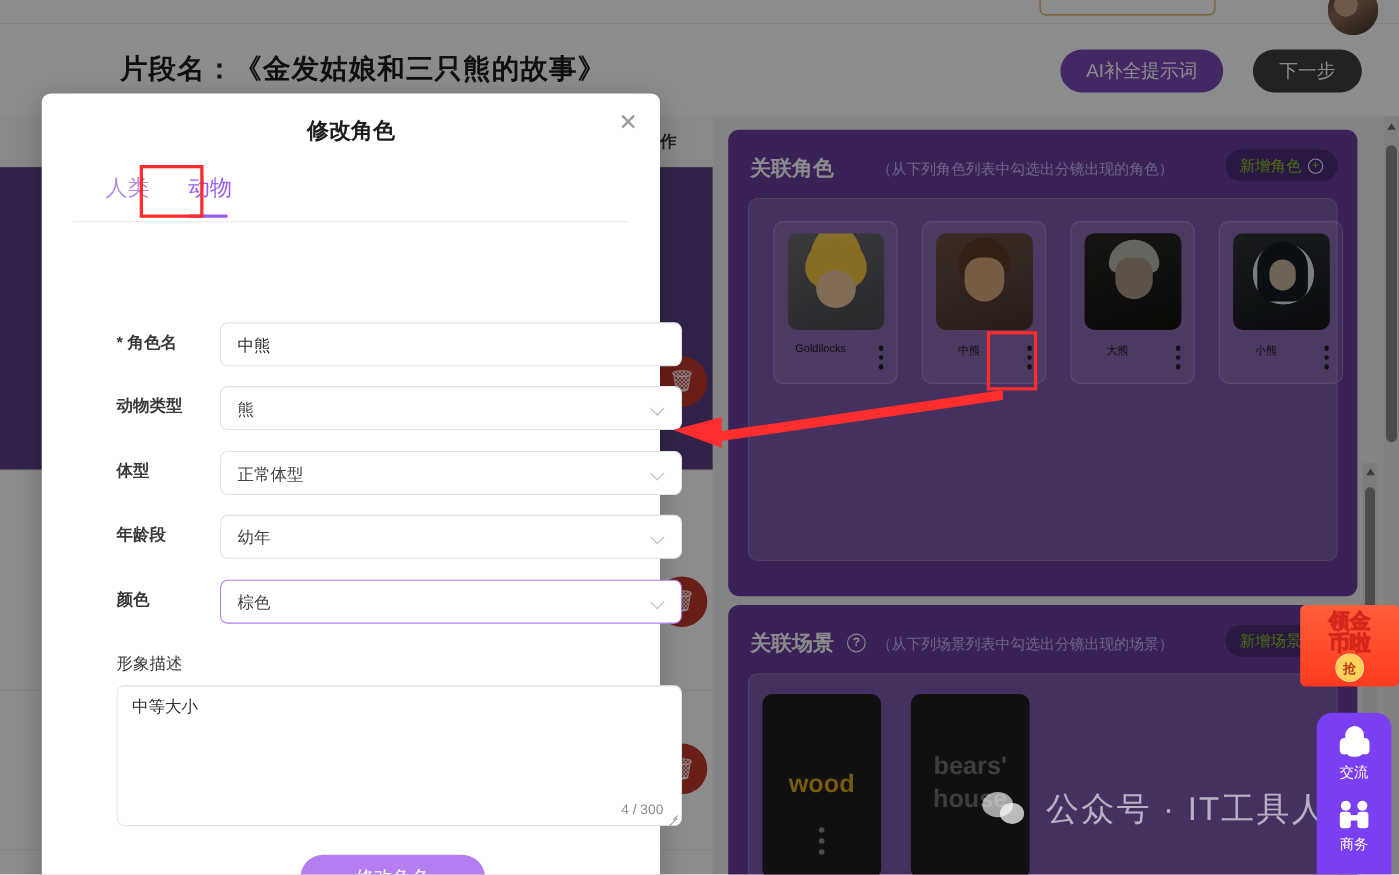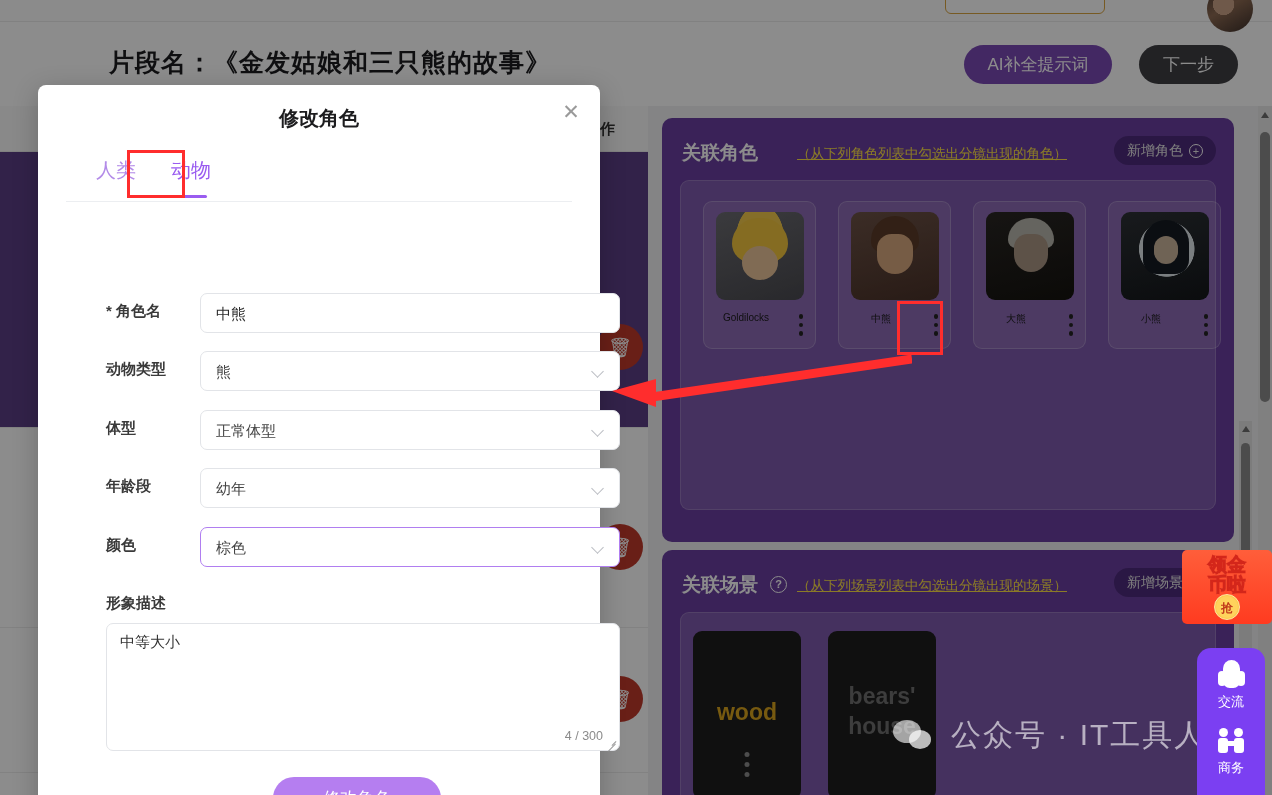--- a/index.html
+++ b/index.html
@@ -90,25 +90,25 @@
     position:absolute; left:20px; top:22px;
     font-size:19px; font-weight:700; color:#fff;
   }
   .help-icon {
     position:absolute; left:108px; top:26px; width:17px; height:17px;
     border-radius:50%; border:1.6px solid #ffffff; color:#fff;
     font-size:11px; line-height:14px; text-align:center; font-weight:700;
   }
   .sec-hint {
     position:absolute; left:135px; top:27px;
-    font-size:13.5px; color:#fde047;text-decoration:underline;
+    font-size:13.5px; color:#c4b5fd;
   }
   .sec-btn {
     position:absolute; right:18px; top:18px; height:29px; padding:0 13px;
-    background:#4e2b7c; color:#e5e5e5; border-radius:15px;
+    background:#4e2b7c; color:#84cc16; border-radius:15px;
     font-size:14px; display:flex; align-items:center; gap:6px;
   }
   .sec-btn .plus {
     width:14px; height:14px; border-radius:50%; border:1.3px solid #fff;
     font-size:11px; line-height:12px; text-align:center;
   }
   .sec-body {
     position:absolute; left:18px; top:62px; width:536px;
     background:rgba(255,255,255,0.14); border-radius:9px;
     border:1px solid rgba(255,255,255,0.18);
@@ -206,21 +206,21 @@
   }
   .ctrl.focus { border-color:#b07ef0; }
   .ctrl-val { position:absolute; left:15px; top:11px; font-size:15px; color:#444; }
   .ctrl-val.input { color:#2b2b2b; }
   .caret {
     position:absolute; right:17px; top:15px; width:9px; height:9px;
     border-right:1.6px solid #b9bcc2; border-bottom:1.6px solid #b9bcc2;
     transform:rotate(45deg);
   }
 
-  .desc-label { position:absolute; left:68px; top:509px; font-size:15px; font-weight:700; color:#3a3a3a; }
+  .desc-label { position:absolute; left:68px; top:509px; font-size:15px; font-weight:400; color:#3a3a3a; }
   .textarea {
     position:absolute; left:68px; top:538px; width:514px; height:128px;
     border:1px solid #e2e4e8; border-radius:7px; background:#fff;
   }
   .textarea .val { position:absolute; left:13px; top:9px; font-size:15px; color:#333; }
   .textarea .count { position:absolute; right:16px; bottom:7px; font-size:12.5px; color:#8b8b8b; }
   .textarea .grip { position:absolute; right:2px; bottom:1px; width:11px; height:11px; }
   .textarea .grip i { position:absolute; right:0; background:#9a9a9a; height:1px; transform:rotate(-45deg); display:block; }
 
   .submit {

